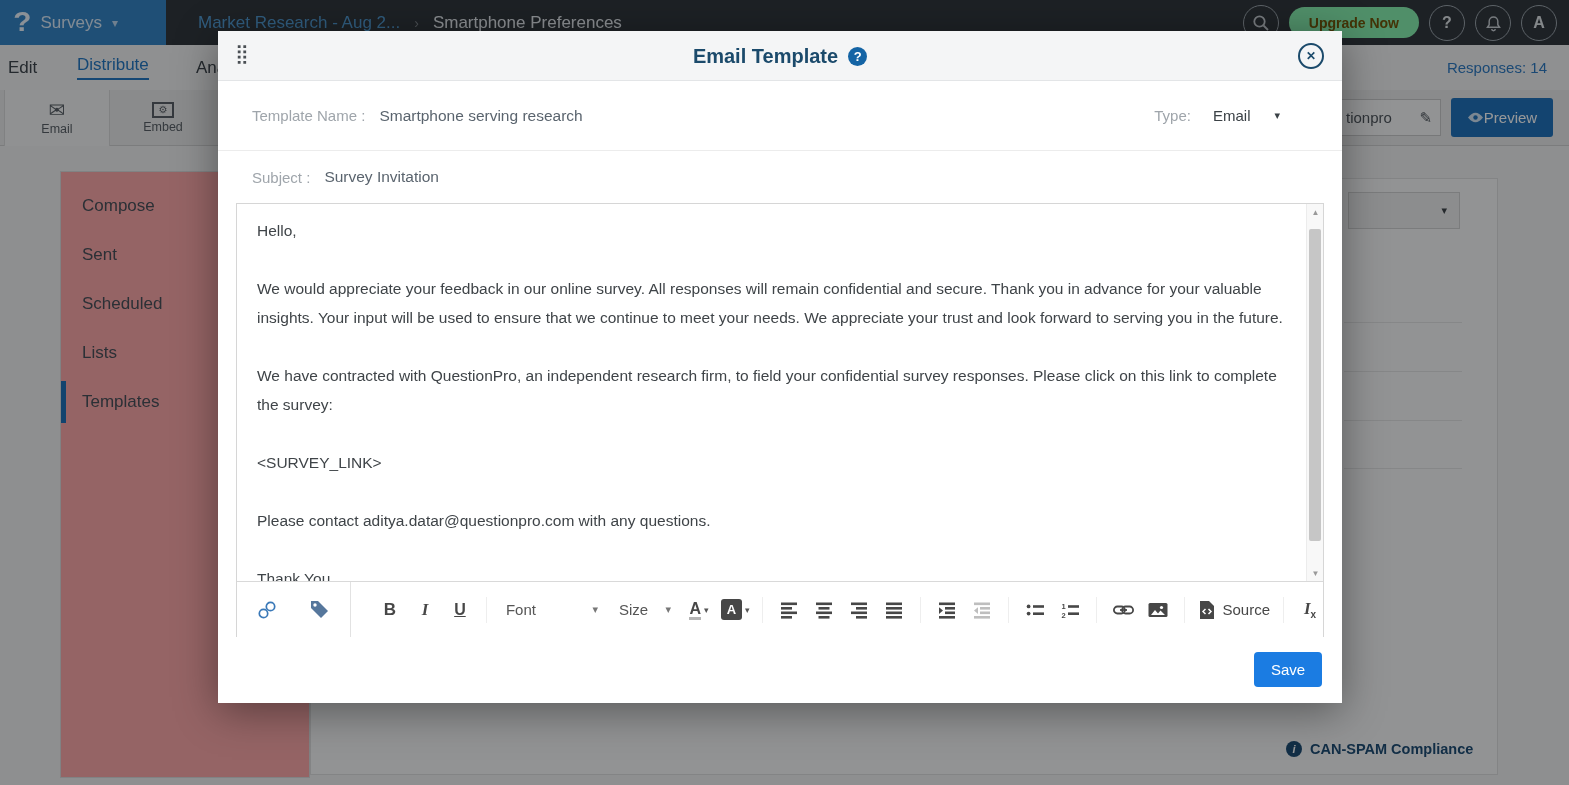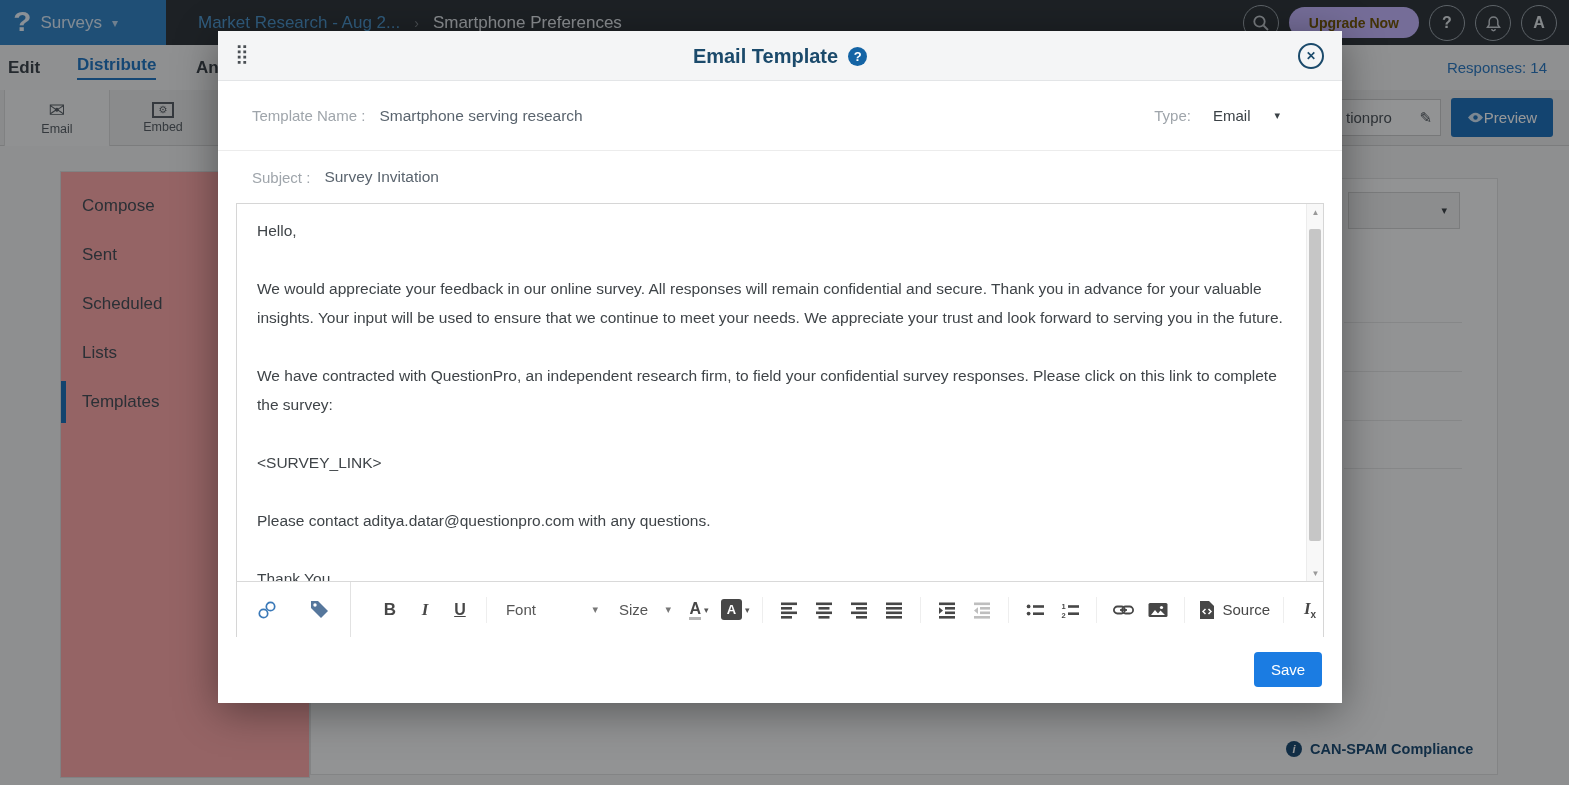--- a/index.html
+++ b/index.html
@@ -15,25 +15,25 @@
   .logo{font-size:27px;font-weight:700;color:#eaf3fb;transform:scaleX(1.1);}
   .brand-label{font-size:17px;}
   .brand .caret{font-size:12px;color:#bcd6ee;}
   .crumbs{left:198px;top:0;height:45px;display:flex;align-items:center;gap:14px;font-size:17px;}
   .crumb-parent{color:#4f9ad3;}
   .crumb-sep{color:#7d8288;font-size:14px;}
   .crumb-current{color:#e9edf1;}
   .topicons{right:12px;top:0;height:45px;display:flex;align-items:center;gap:10px;}
   .circle-btn{width:36px;height:36px;border:1.5px solid #9ba3aa;border-radius:50%;
     display:flex;align-items:center;justify-content:center;color:#dfe3e6;font-size:16px;font-weight:700;}
-  .upgrade{height:31px;padding:0 20px;border-radius:16px;background:#c4b5fd;color:#6e5104;
+  .upgrade{height:31px;padding:0 20px;border-radius:16px;background:#86efac;color:#6e5104;
     font-size:14px;font-weight:700;display:flex;align-items:center;}
 
   .tabrow{left:0;top:45px;width:1569px;height:45px;background:#f2f2f2;}
-  .tab{position:absolute;top:0;height:45px;display:flex;align-items:center;font-size:17px;color:#3a4147;font-weight:bold;}
+  .tab{position:absolute;top:0;height:45px;display:flex;align-items:center;font-size:17px;color:#3a4147;}
   .tab.active{color:#1f74c0;}
   .tab.active .tab-label{border-bottom:2px solid #1f74c0;padding-bottom:3px;}
   .responses{position:absolute;right:22px;top:0;height:45px;display:flex;align-items:center;
     font-size:15px;color:#2a77c0;}
 
   .channelrow{left:0;top:90px;width:1569px;height:56px;background:#e8e8e8;border-bottom:1px solid #cfcfcf;}
   .channel{position:absolute;top:0;width:106px;height:56px;display:flex;flex-direction:column;
     align-items:center;justify-content:center;gap:2px;color:#565c62;font-size:12.5px;}
   .channel.selected{background:#f3f3f3;border-left:1px solid #d8d8d8;border-right:1px solid #d8d8d8;}
   .ch-ico{font-size:20px;line-height:20px;}

